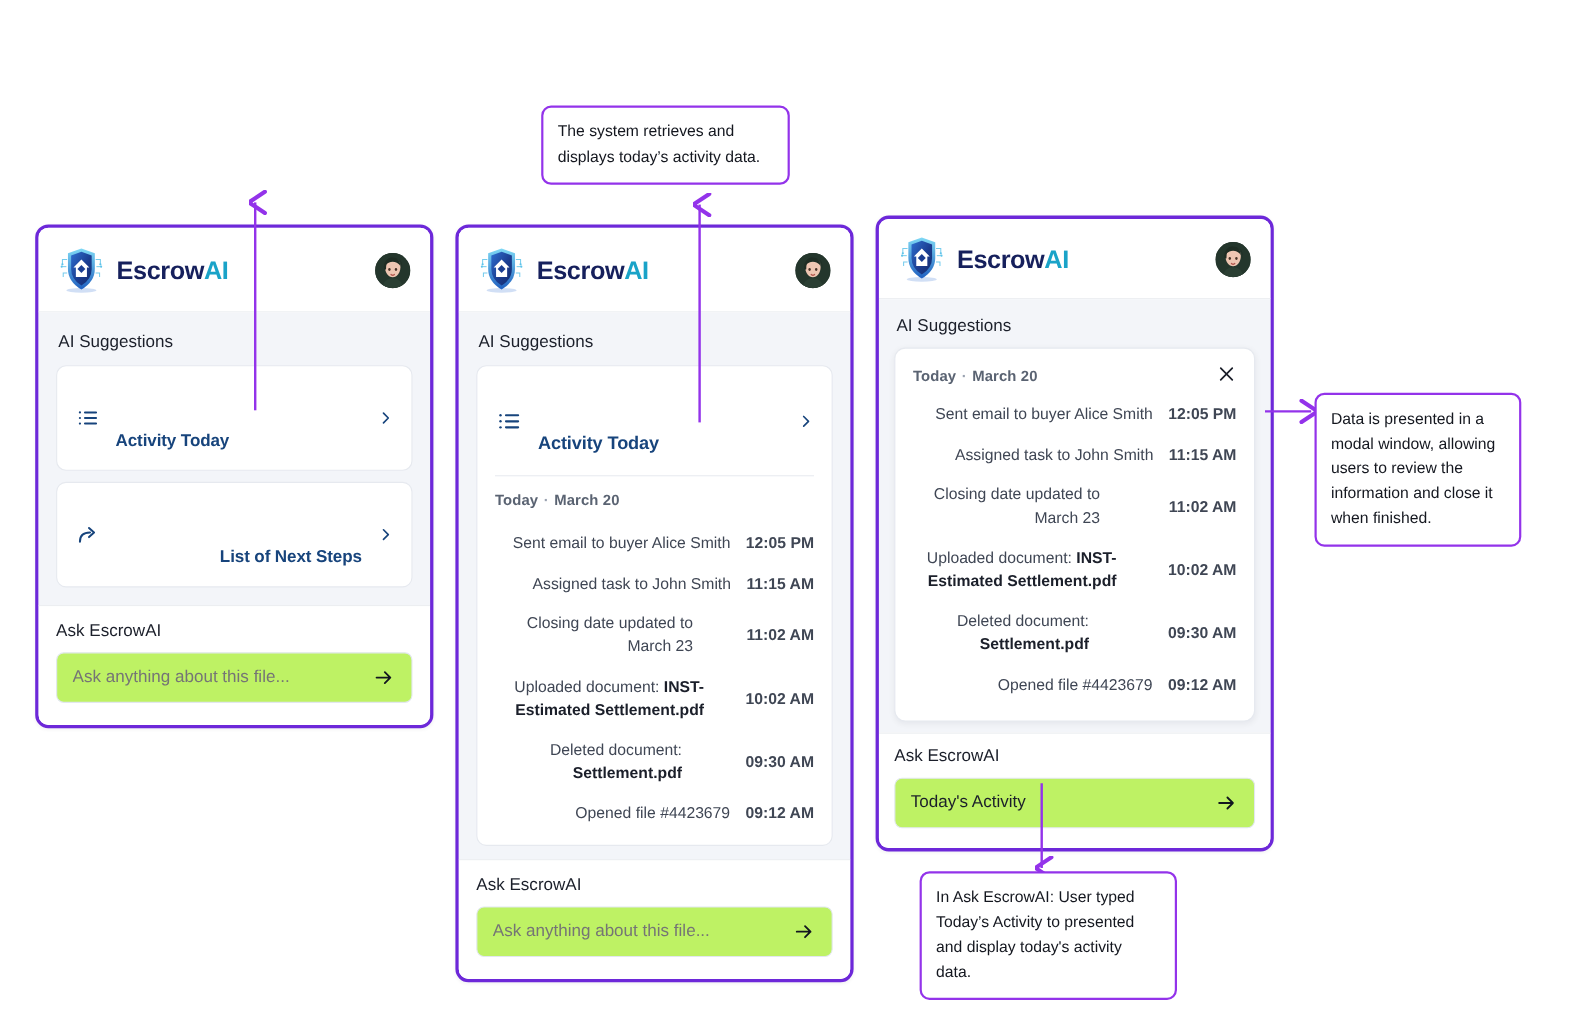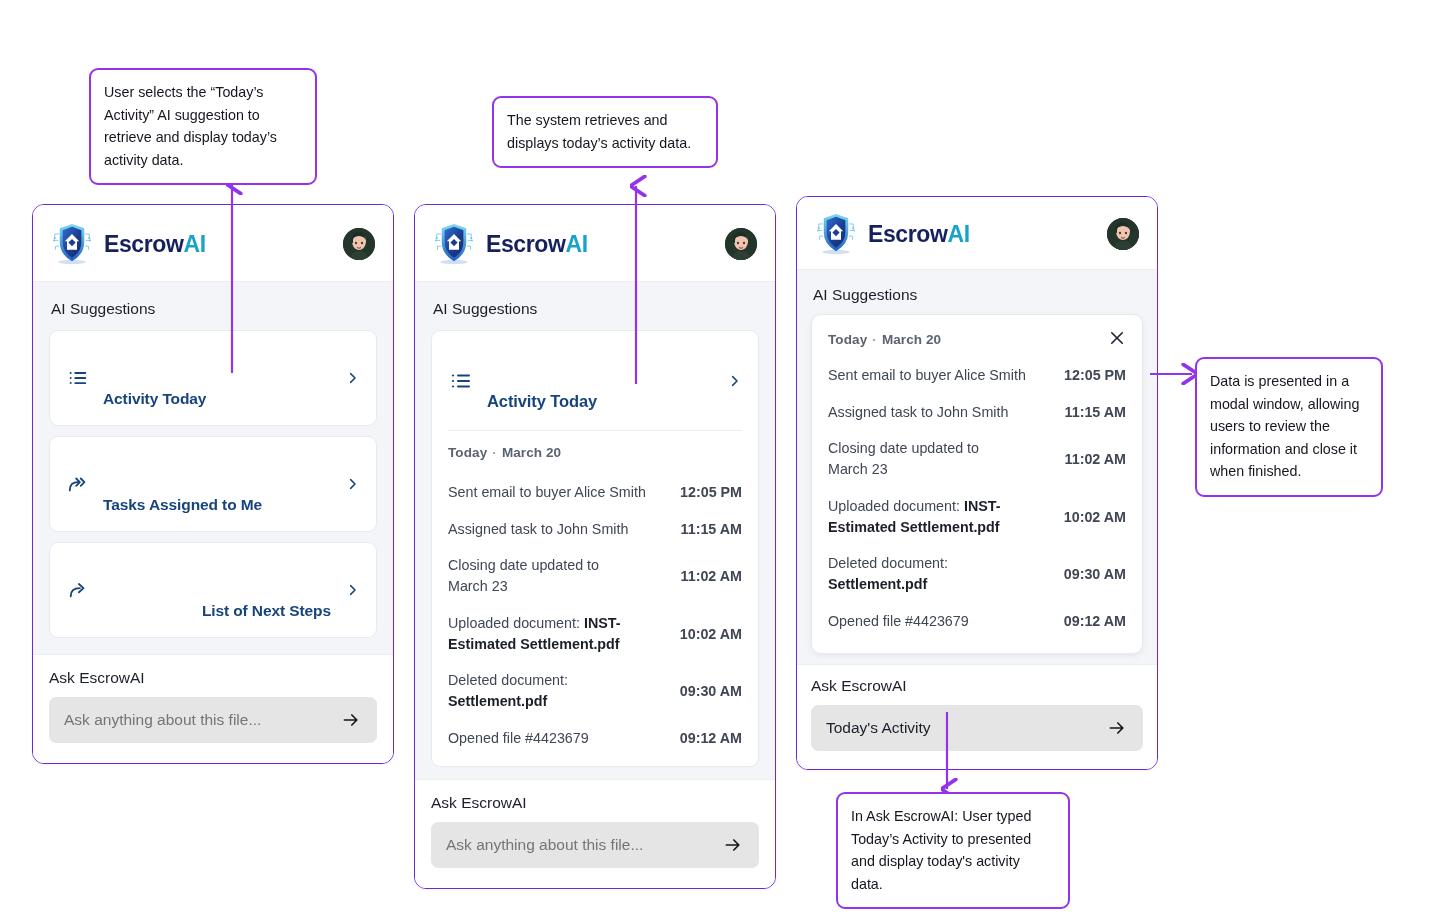--- a/index.html
+++ b/index.html
@@ -8,21 +8,21 @@
     background: #ffffff;
     font-family: "Liberation Sans", sans-serif;
     overflow: hidden;
   }
   .stage { position: relative; width: 1440px; height: 923px; }
 
   
   .panel {
     position: absolute;
     background: #ffffff;
-    border: 1px solid #6d28d9;
+    border: 3px solid #6d28d9;
     border-radius: 12px;
     box-shadow: 0 1px 3px rgba(16,24,40,.05);
     overflow: hidden;
   }
   .panel-header {
     background: #ffffff;
     display: flex; align-items: center; justify-content: space-between;
     padding: 16px 18px 14px 16px;
     border-bottom: 1px solid #eceef1;
   }
@@ -73,31 +73,31 @@
 
   
   .act-list { padding: 14px 16px 10px 16px; }
   .act-head {
     font-size: 13.5px; font-weight: 700; color: #5a6372;
     margin-bottom: 14px; letter-spacing: .1px;
   }
   .act-head .dot { margin: 0 5px; color: #9aa2b0; }
   .act-item {
     display: flex; align-items: center; justify-content: space-between;
-    gap: 14px; padding: 8px 0;
+    gap: 14px; padding: 8px 0; text-align: right;
   }
   .act-text { font-size: 14.3px; color: #3f4654; line-height: 1.45; flex: 1 1 auto; }
   .act-text b { color: #1b1f2a; font-weight: 700; }
   .act-time { font-size: 14.3px; color: #3f4654; white-space: nowrap; flex: 0 0 auto; font-weight: bold; }
 
   
   .ask-wrap { background: #ffffff; padding: 14px 16px 20px 16px; border-top: 1px solid #eceef1; }
   .ask-title { font-size: 15.5px; color: #1b1f2a; margin-bottom: 10px; }
   .ask-box {
-    background: #e5e5e5; border: 1px solid #e2e7ef; border-radius: 7px;
+    background: #bef264; border: 1px solid #e2e7ef; border-radius: 7px;
     display: flex; align-items: center; justify-content: space-between;
     padding: 12px 14px; cursor: text;
   }
   .ask-input {
     border: 0; background: transparent; outline: none;
     font-family: inherit; font-size: 15.5px; color: #4a5160;
     flex: 1 1 auto; width: 100%;
   }
   .ask-input.filled { color: #1b1f2a; }
   .ask-arrow { width: 22px; height: 20px; color: #12161f; flex: 0 0 22px; }
@@ -204,37 +204,20 @@
           </span>
           <span class="sugg-label">Activity Today</span>
           <span class="chev">
             <svg viewBox="0 0 24 24" fill="none" stroke="currentColor" stroke-width="2.4" stroke-linecap="round" stroke-linejoin="round">
                 <path d="M9 5l7 7-7 7"></path>
               </svg>
           </span>
         </div>
       </div>
 
-      <div class="sugg-card">
-        <div class="sugg-row">
-          <span class="sugg-icon">
-            <svg viewBox="0 0 24 24" fill="none" stroke="currentColor" stroke-width="2" stroke-linecap="round" stroke-linejoin="round">
-              <path d="M3 19c0-6 3-9 9-9"></path>
-                <path d="M10 6l4 4-4 4"></path>
-                <path d="M15 6l4 4-4 4"></path>
-            </svg>
-          </span>
-          <span class="sugg-label">Tasks Assigned to Me</span>
-          <span class="chev">
-            <svg viewBox="0 0 24 24" fill="none" stroke="currentColor" stroke-width="2.4" stroke-linecap="round" stroke-linejoin="round">
-                <path d="M9 5l7 7-7 7"></path>
-              </svg>
-          </span>
-        </div>
-      </div>
 
 
       <div class="sugg-card" style="margin-bottom:0;text-align:right;">
         <div class="sugg-row">
           <span class="sugg-icon">
             <svg viewBox="0 0 24 24" fill="none" stroke="currentColor" stroke-width="2" stroke-linecap="round" stroke-linejoin="round">
               <path d="M4 19c0-6 4-9 10-9"></path>
                 <path d="M13 5.5l5 4.5-5 4.5"></path>
             </svg>
           </span>
@@ -486,18 +469,17 @@
 
     <path d="M232 373 L232 184" stroke="#9333ea" stroke-width="2.2" fill="none" marker-end="url(#ah-up)"></path>
 
     <path d="M636 384 L636 186" stroke="#9333ea" stroke-width="2.2" fill="none" marker-end="url(#ah-up)"></path>
 
     <path d="M1150 374 L1192 374" stroke="#9333ea" stroke-width="2.2" fill="none" marker-end="url(#ah-right)"></path>
 
     <path d="M947 712 L947 789" stroke="#9333ea" stroke-width="2.2" fill="none" marker-end="url(#ah-down)"></path>
   </svg>
 
-  <div class="note" style="left:89px; top:68px; width:228px;">User selects the “Today’s Activity” AI suggestion to retrieve and display today’s activity data.</div>
   <div class="note" style="left:492px; top:96px; width:226px;">The system retrieves and displays today’s activity data.</div>
   <div class="note" style="left:1195px; top:357px; width:188px;">Data is presented in a modal window, allowing users to review the information and close it when finished.</div>
   <div class="note" style="left:836px; top:792px; width:234px;">In Ask EscrowAI: User typed Today’s Activity to presented and display today's activity data.</div>
 
 </div>
 
 </body></html>

